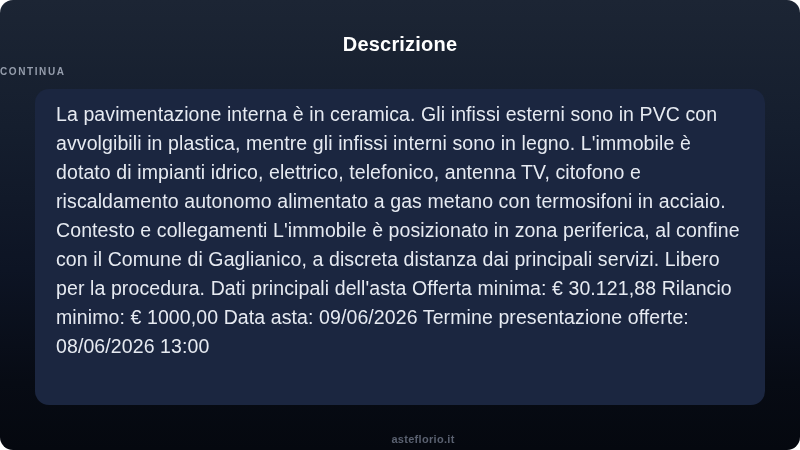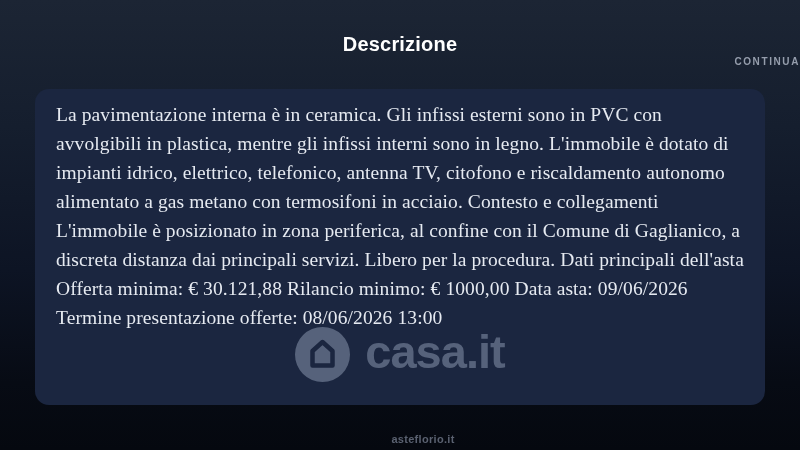--- a/index.html
+++ b/index.html
@@ -5,51 +5,52 @@
   html, body { margin: 0; padding: 0; }
   body {
     width: 800px; height: 450px;
     font-family: "Liberation Sans", sans-serif;
     overflow: hidden;
   }
   .stage {
     position: relative;
     width: 800px; height: 450px;
     background: linear-gradient(180deg, #1c2534 0%, #151e2e 28%, #0d1424 60%, #070b14 85%, #05080f 100%);
+    border-radius: 13px;
   }
   .page-title {
     padding-top: 33px;
     text-align: center;
     font-size: 20px;
     font-weight: bold;
     color: #ffffff;
     letter-spacing: 0.2px;
   }
   .page-subtitle {
-    text-align: right;
+    margin-top: 10px;
+    text-align: left;
     font-size: 10px;
     font-weight: bold;
     color: #959dac;
     letter-spacing: 1.6px;
   }
   .description-card {
     position: absolute;
     left: 35px; top: 89px;
     width: 730px; height: 316px;
     box-sizing: border-box;
     background: #1b2640;
     border-radius: 14px;
     padding: 11px 21px 0 21px;
   }
   .description-text {
     color: #e6eaf1;
     font-size: 19.5px;
     line-height: 29px;
     letter-spacing: 0.1px;
-    font-family: Liberation Serif, serif;
   }
   .watermark {
     position: absolute;
     left: 0; right: 0; top: 327px;
     display: flex;
     justify-content: center;
     align-items: center;
     gap: 15px;
     color: #5c6880;
     opacity: 0.92;
@@ -80,25 +81,16 @@
 <div class="stage">
 
   <div class="page-title">Descrizione</div>
 
   <div class="page-subtitle">CONTINUA</div>
 
   <div class="description-card">
     <div class="description-text">La pavimentazione interna è in ceramica. Gli infissi esterni sono in PVC con avvolgibili in plastica, mentre gli infissi interni sono in legno. L'immobile è dotato di impianti idrico, elettrico, telefonico, antenna TV, citofono e riscaldamento autonomo alimentato a gas metano con termosifoni in acciaio. Contesto e collegamenti L'immobile è posizionato in zona periferica, al confine con il Comune di Gaglianico, a discreta distanza dai principali servizi. Libero per la procedura. Dati principali dell'asta Offerta minima: € 30.121,88 Rilancio minimo: € 1000,00 Data asta: 09/06/2026 Termine presentazione offerte: 08/06/2026 13:00</div>
   </div>
 
-  <div class="watermark">
-    <span class="watermark-icon">
-      <svg width="55" height="55" viewBox="0 0 55 55" aria-hidden="true">
-        <circle cx="27.5" cy="27.5" r="27.5" fill="currentColor"></circle>
-        <path d="M17.5 38.5 L17.5 24 L27.5 15 L37.5 24 L37.5 38.5 Z" fill="none" stroke="#1b2640" stroke-width="4.5" stroke-linejoin="round" stroke-linecap="round"></path>
-      </svg>
-    </span>
-    <span class="watermark-text">casa.it</span>
-  </div>
 
   <div class="footer-site">asteflorio.it</div>
 
 </div>
 
 </body></html>

